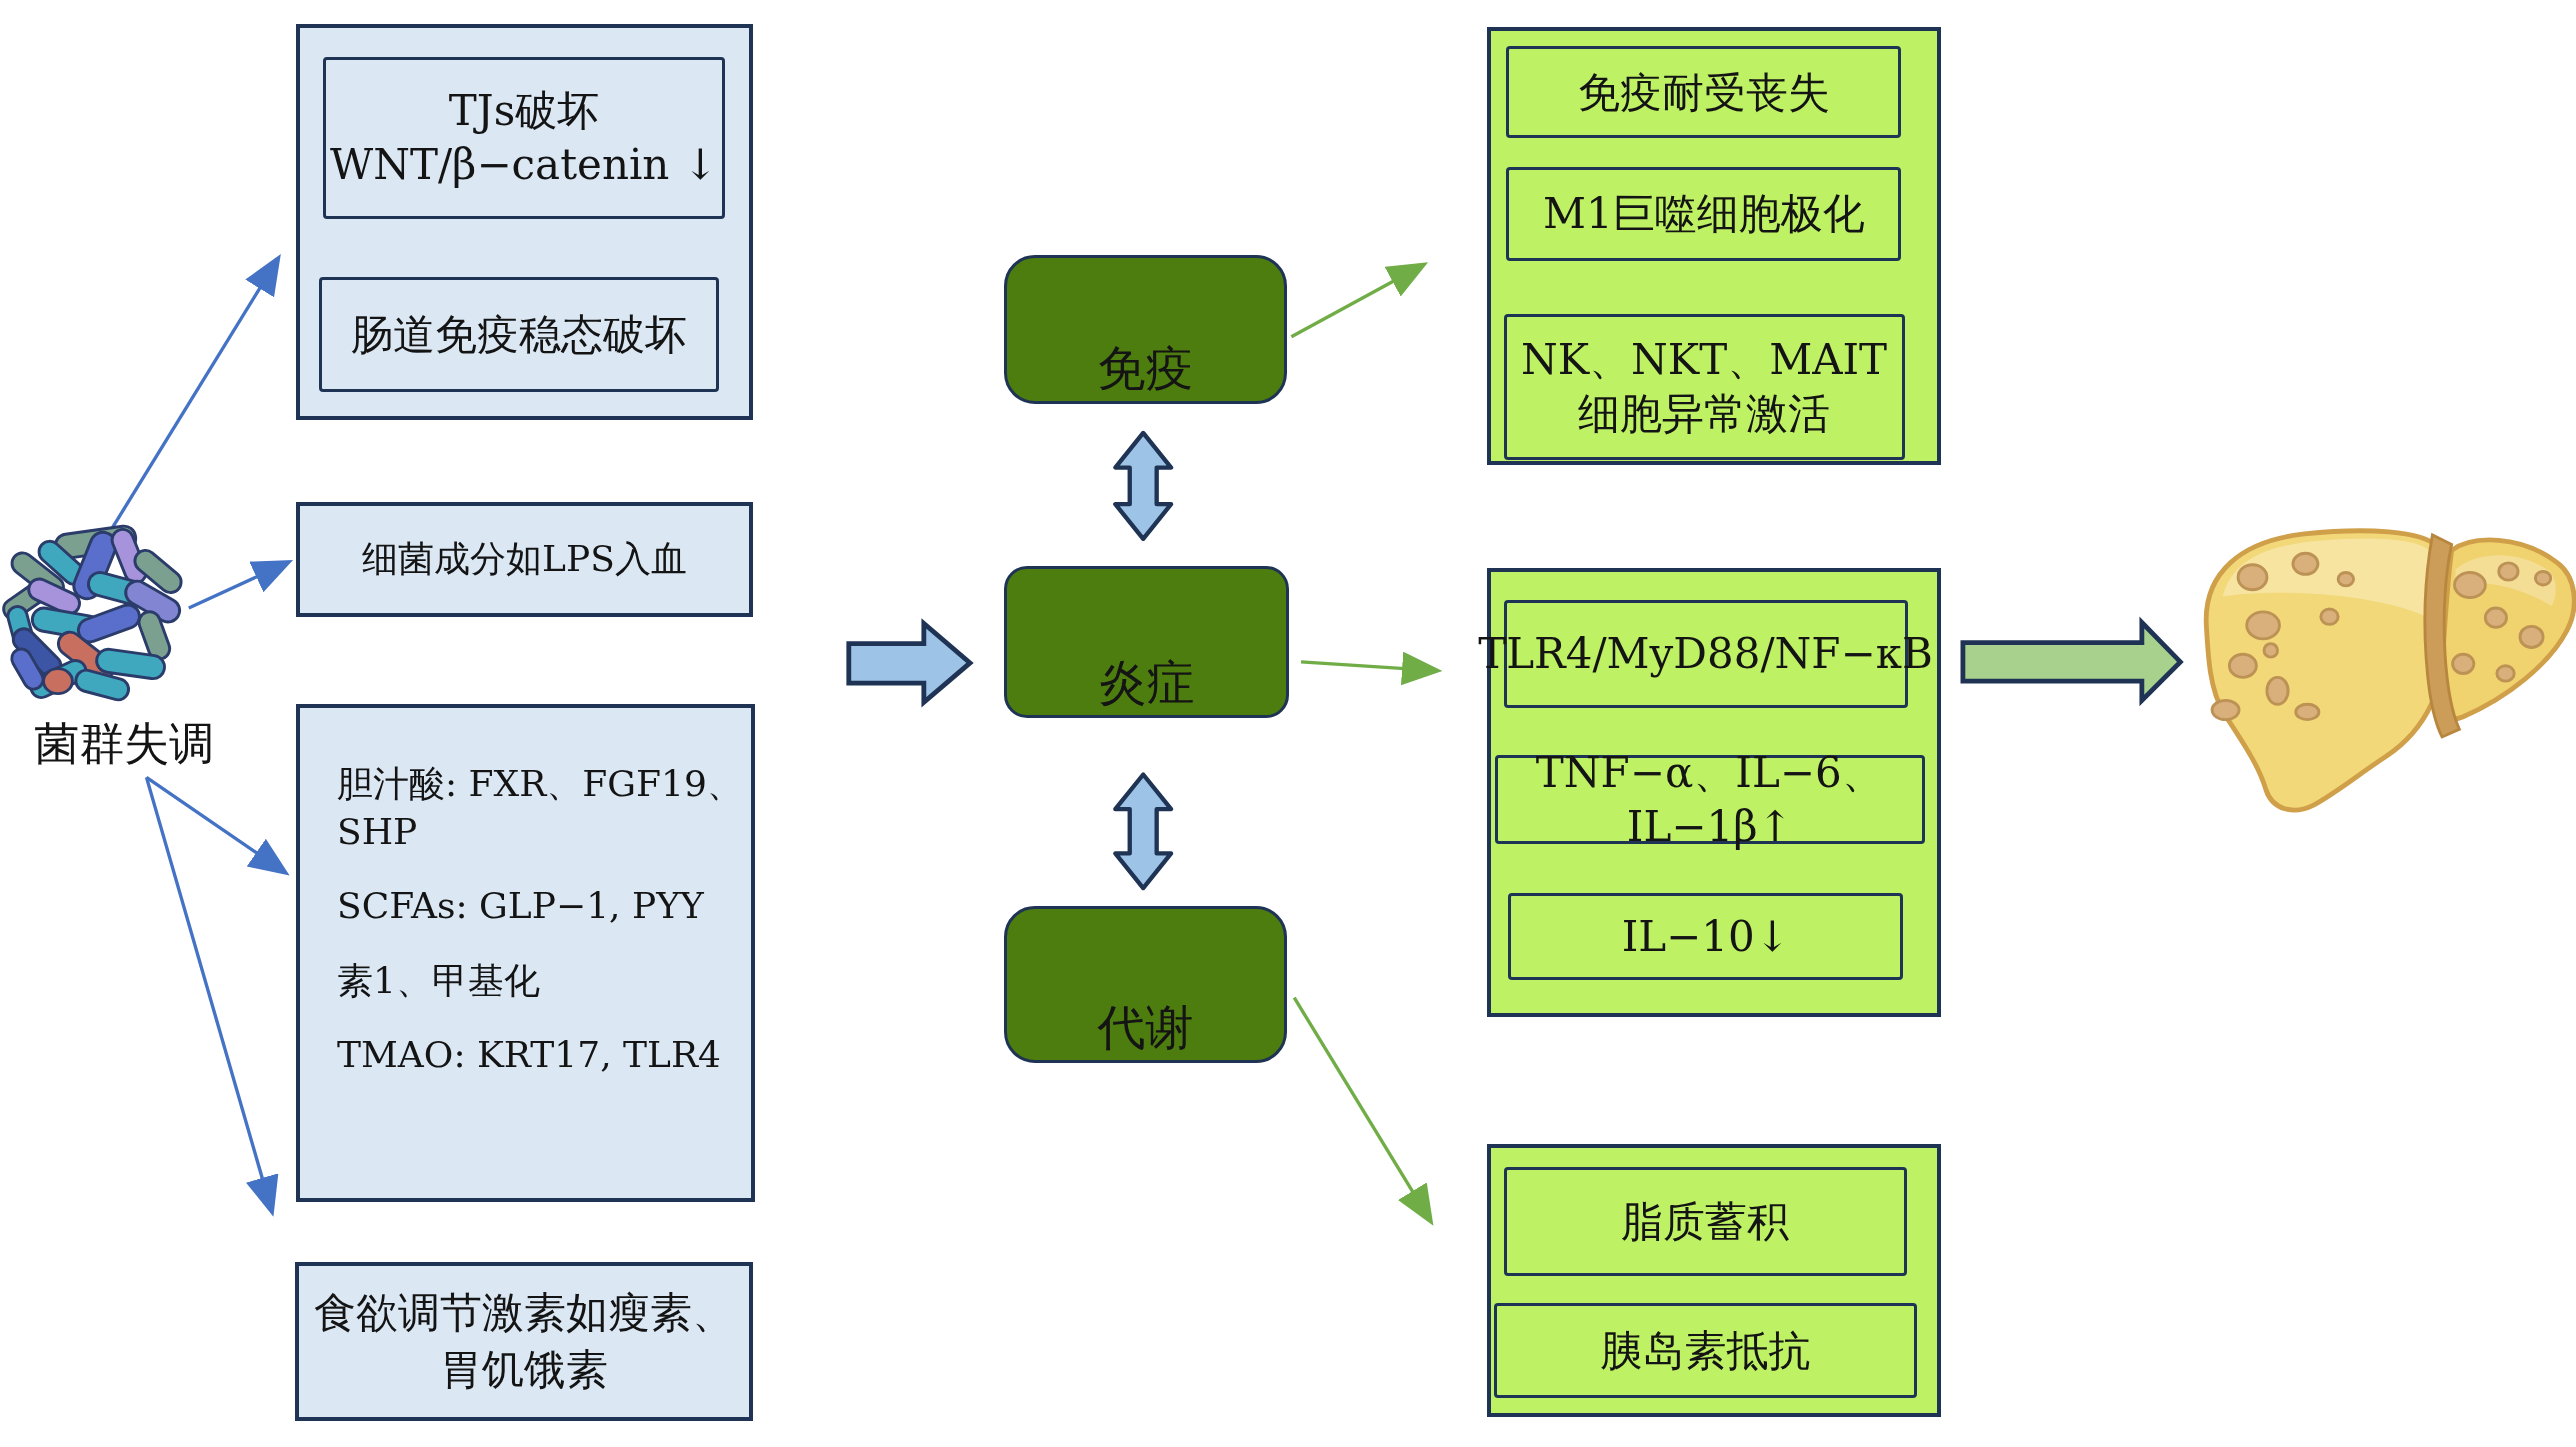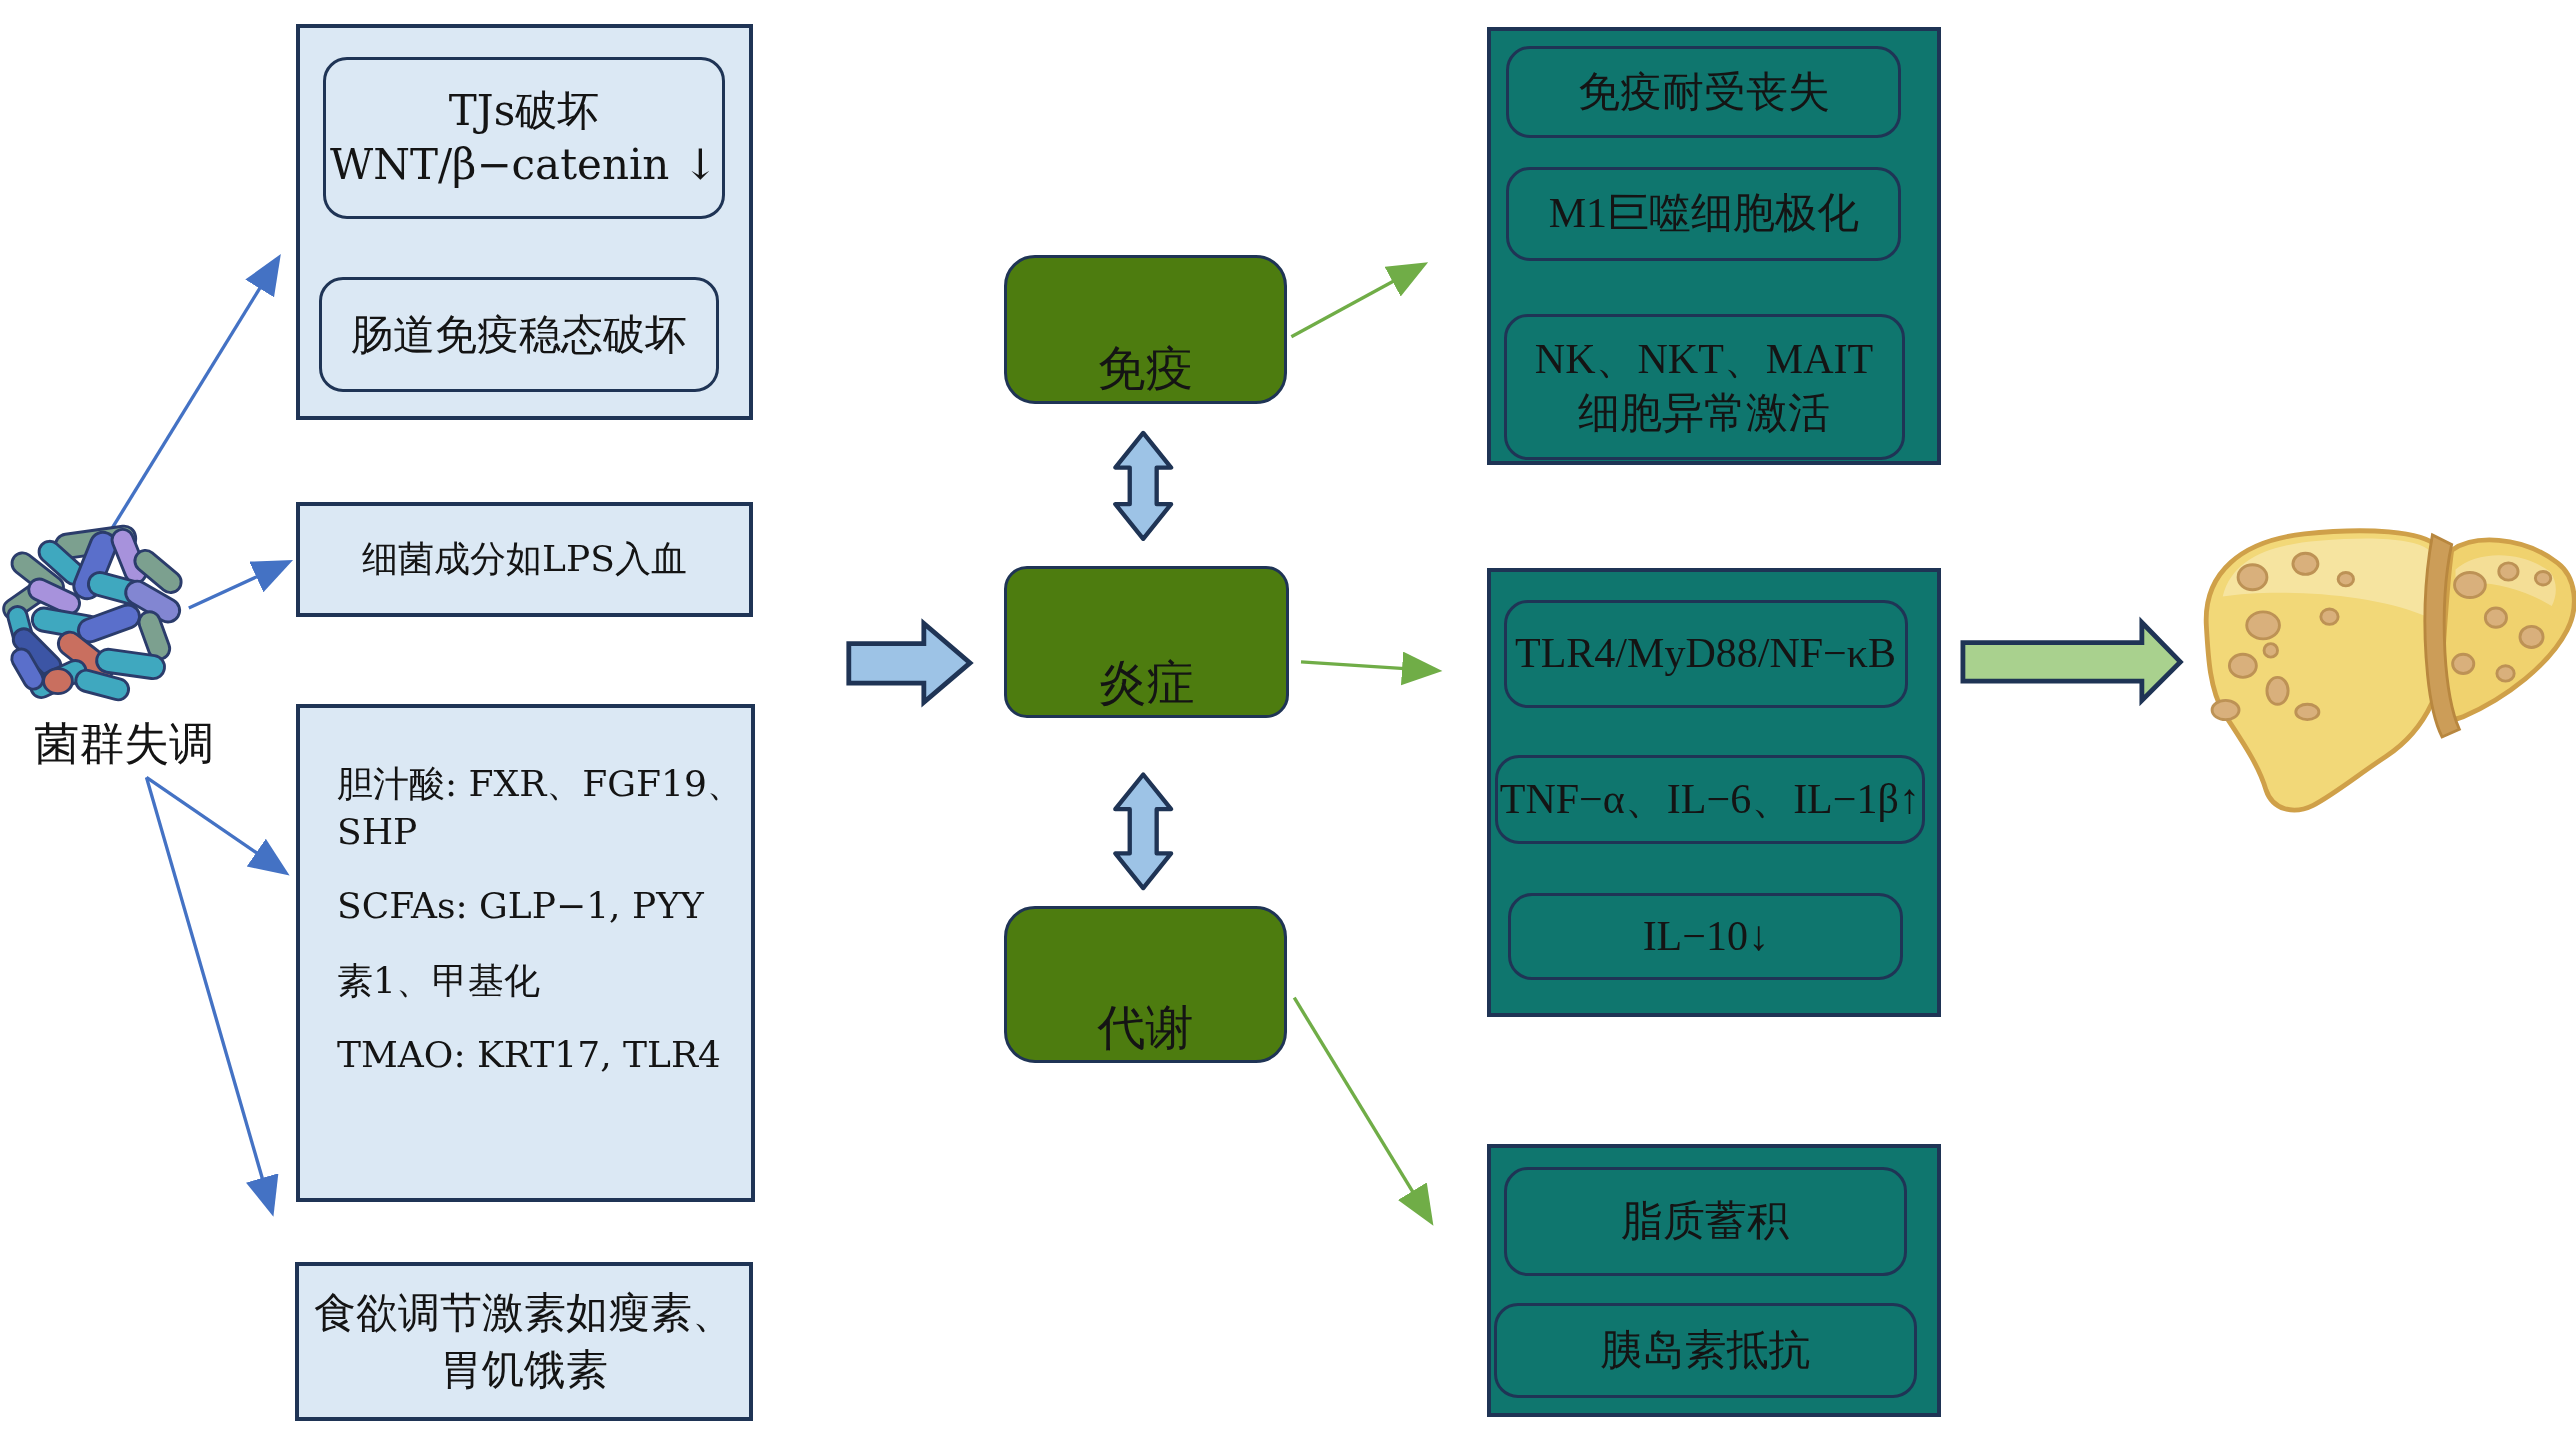--- a/index.html
+++ b/index.html
@@ -6,24 +6,24 @@
   .canvas{
     position:relative;width:2576px;height:1447px;background:#ffffff;
     font-family:"DejaVu Serif","Liberation Serif",serif;color:#141414;
     overflow:hidden;
   }
   svg.layer{position:absolute;left:0;top:0;pointer-events:none;}
   .bluebox{
     position:absolute;background:#dbe8f4;border:4.8px solid #1f3455;box-sizing:border-box;
   }
   .greenbox{
-    position:absolute;background:#0f766e;border:4.8px solid #1f3455;box-sizing:border-box;font-family:Liberation Serif, serif;
+    position:absolute;background:#bef264;border:4.8px solid #1f3455;box-sizing:border-box;
   }
   .roundinner{
-    position:absolute;border:3.8px solid #1f3455;border-radius:24px;box-sizing:border-box;
+    position:absolute;border:3.8px solid #1f3455;border-radius:4px;box-sizing:border-box;
     display:flex;flex-direction:column;align-items:center;justify-content:center;
     text-align:center;line-height:1.28;
   }
   .hub{
     position:absolute;background:#4d7c0f;border:3.8px solid #1f3455;border-radius:31px;
     box-sizing:border-box;display:flex;align-items:flex-end;justify-content:center;
     font-size:48px;
   }
   .t44{font-size:42px;}
   .t46{font-size:36px;}

